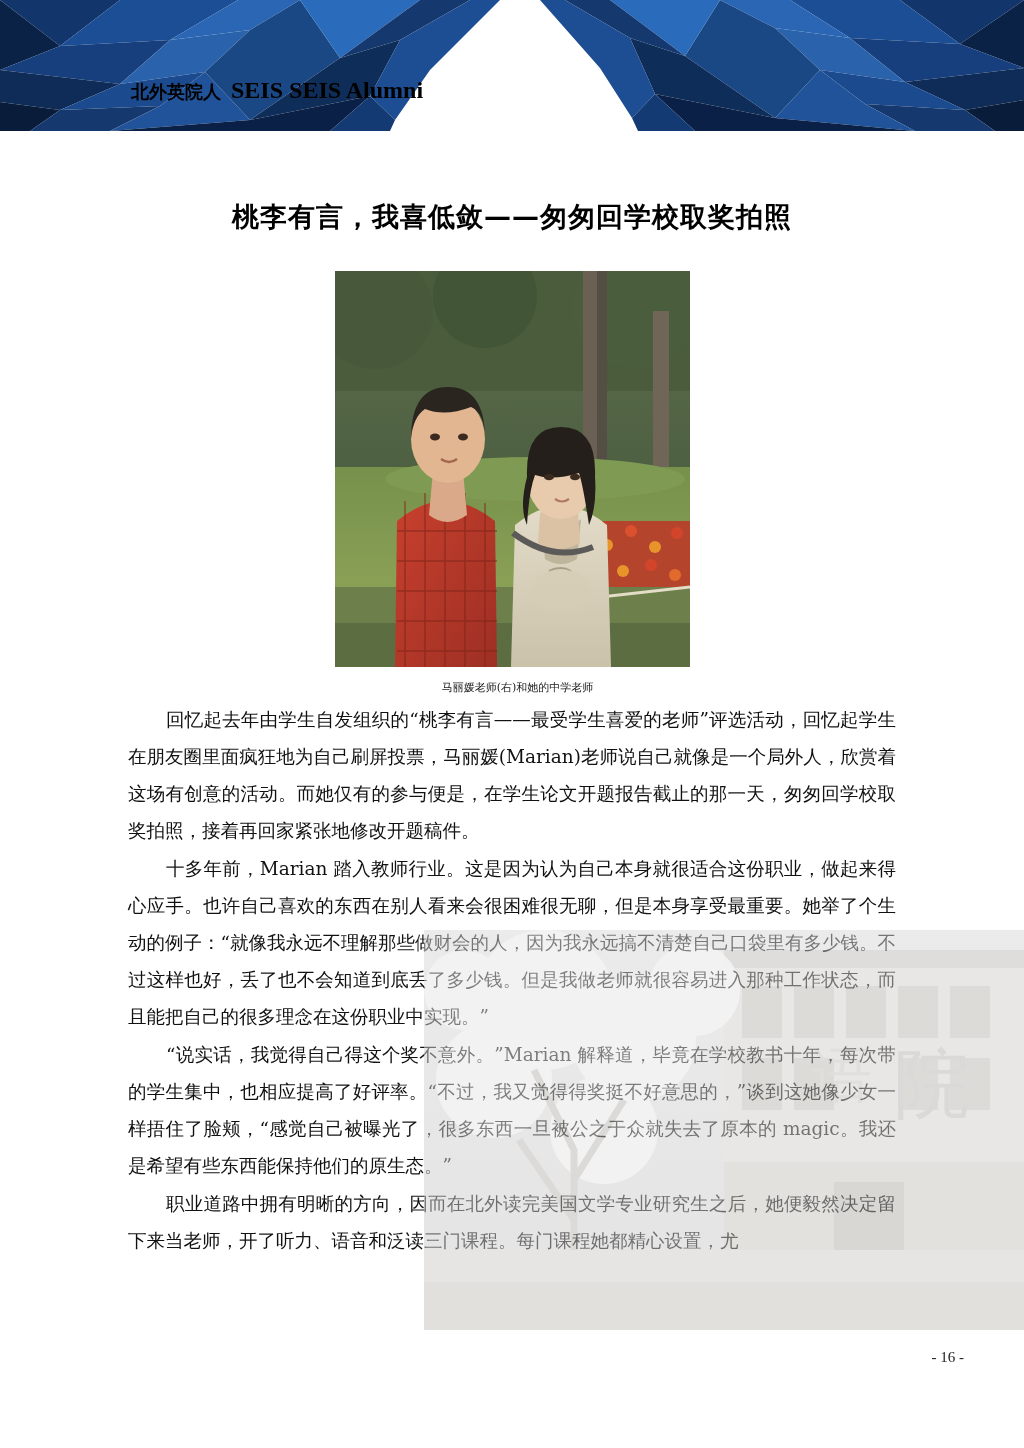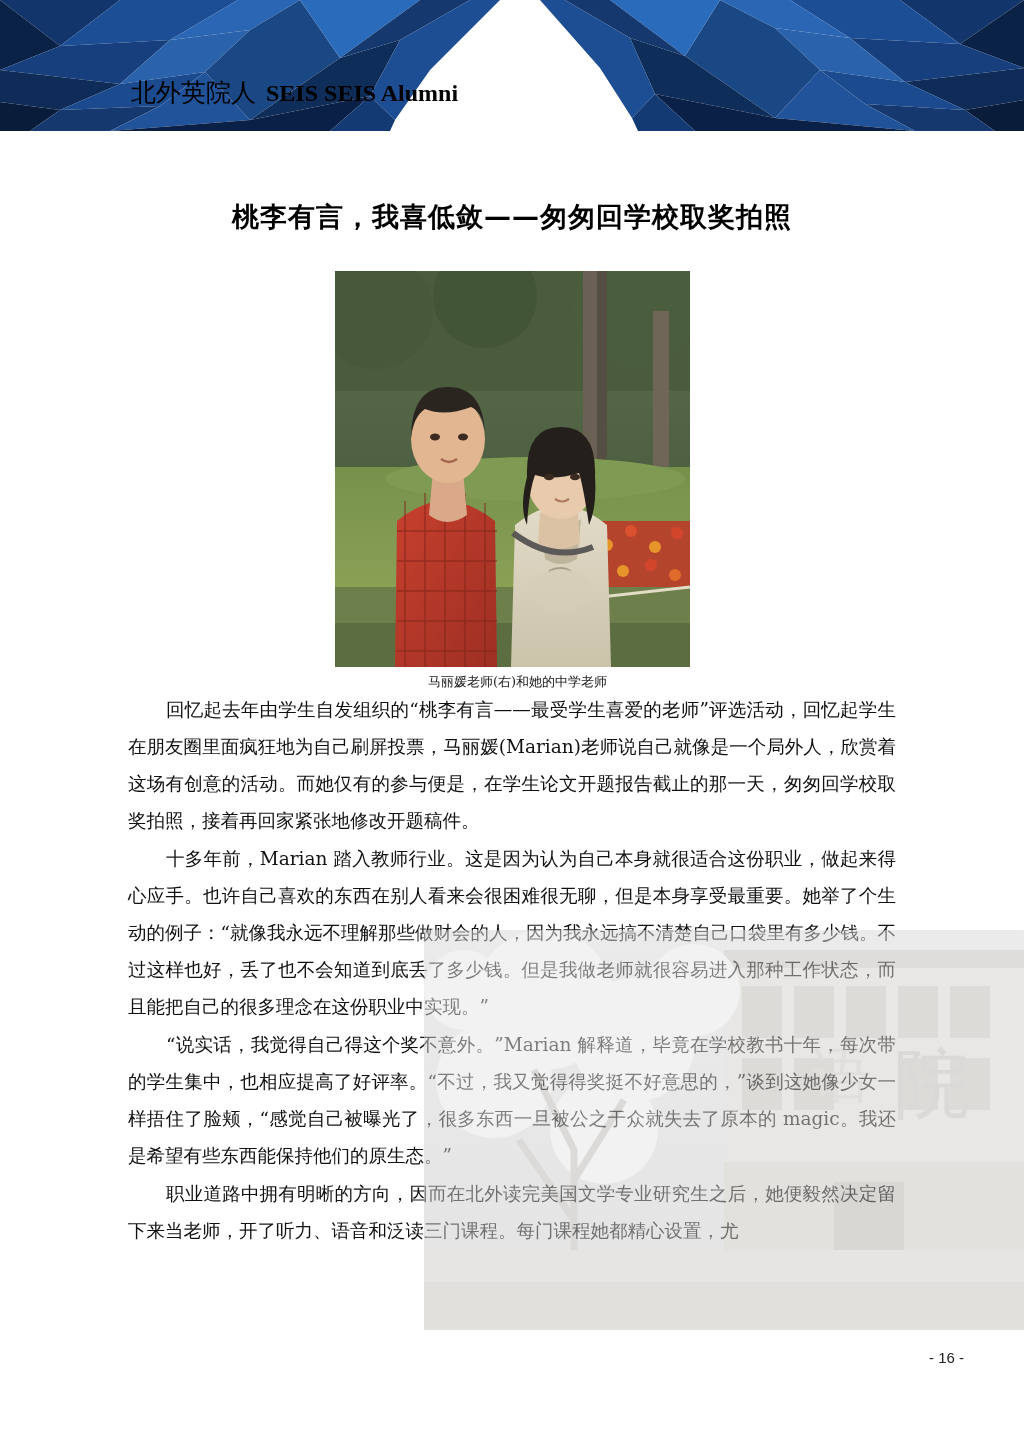--- a/index.html
+++ b/index.html
@@ -36,22 +36,22 @@
     position: absolute;
     left: 131px;
     top: 76px;
     font-size: 25px;
     color: #000000;
     white-space: nowrap;
     letter-spacing: 0px;
   }
   .header-title .cn {
     font-family: "DejaVu Serif", "Liberation Serif", serif;
-    font-weight: normal;
-    font-size: 25px;
+    font-weight: bold;
+    font-size: 18px;
   }
   .header-title .en {
     font-family: "Liberation Serif", serif;
     font-weight: bold;
     font-size: 24px;
     margin-left: 10px;
   }
 
   
   .article {
@@ -79,30 +79,30 @@
     display: inline-block;
     width: 355px;
     height: 396px;
     position: relative;
     overflow: hidden;
     background: #5e6b4a;
   }
   .photo-frame svg { display:block; }
 
   .figure-caption {
-    margin-top: 2px;
+    margin-top: 9px;
     font-family: "DejaVu Serif", "Liberation Serif", serif;
-    font-size: 13px;
+    font-size: 11px;
     color: #1a1a1a;
     text-align: center;
     padding-left: 11px;
   }
 
   .body-text {
-    margin: 0 128px 0 128px;
+    margin: 6px 128px 0 128px;
     width: 768px;
   }
   .body-text p {
     margin: 0 0 1px 0;
     font-family: "DejaVu Serif", "Liberation Serif", serif;
     font-size: 18.5px;
     line-height: 37px;
     color: #111111;
     text-indent: 38px;
     text-align: justify;
@@ -123,21 +123,21 @@
     width: 600px;
     height: 400px;
     opacity: 0.5;
   }
 
   
   .page-number {
     position: absolute;
     right: 60px;
     bottom: 82px;
-    font-family: Liberation Sans, sans-serif;
+    font-family: Liberation Serif, serif;
     font-size: 15px;
     color: #222222;
   }
 </style>
 </head>
 <body>
 
 <div class="page-header">
   <div class="header-band">
     <svg width="1024" height="131" viewBox="0 0 1024 131" xmlns="http://www.w3.org/2000/svg">

